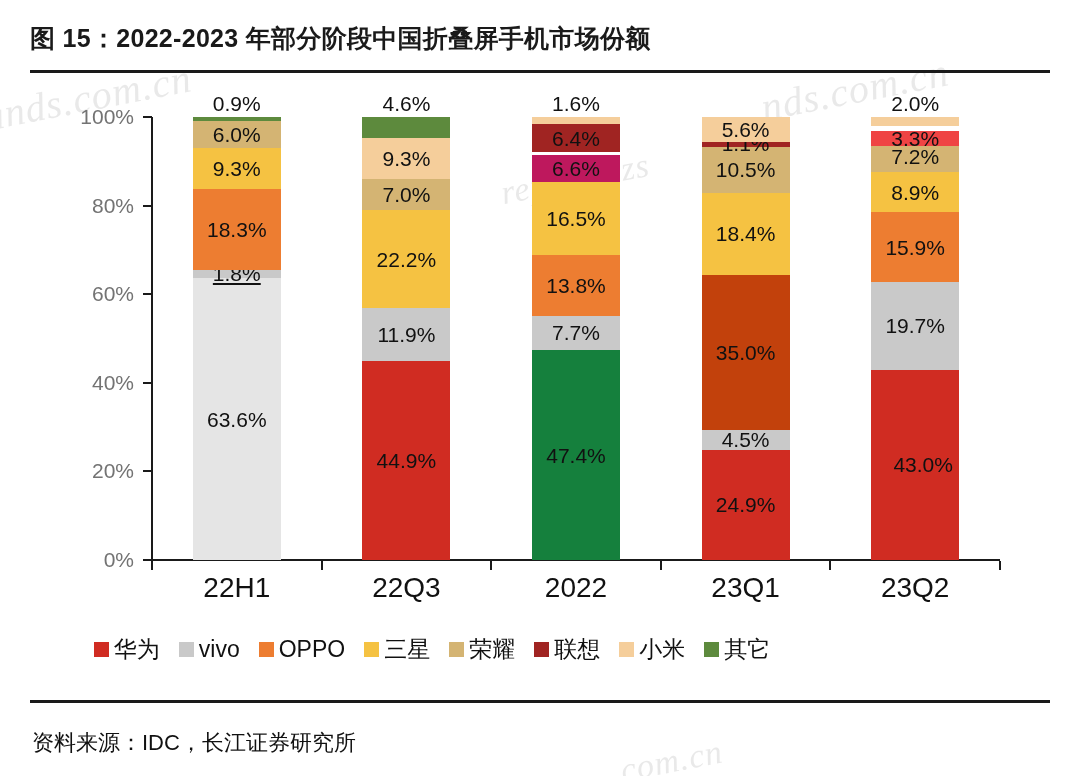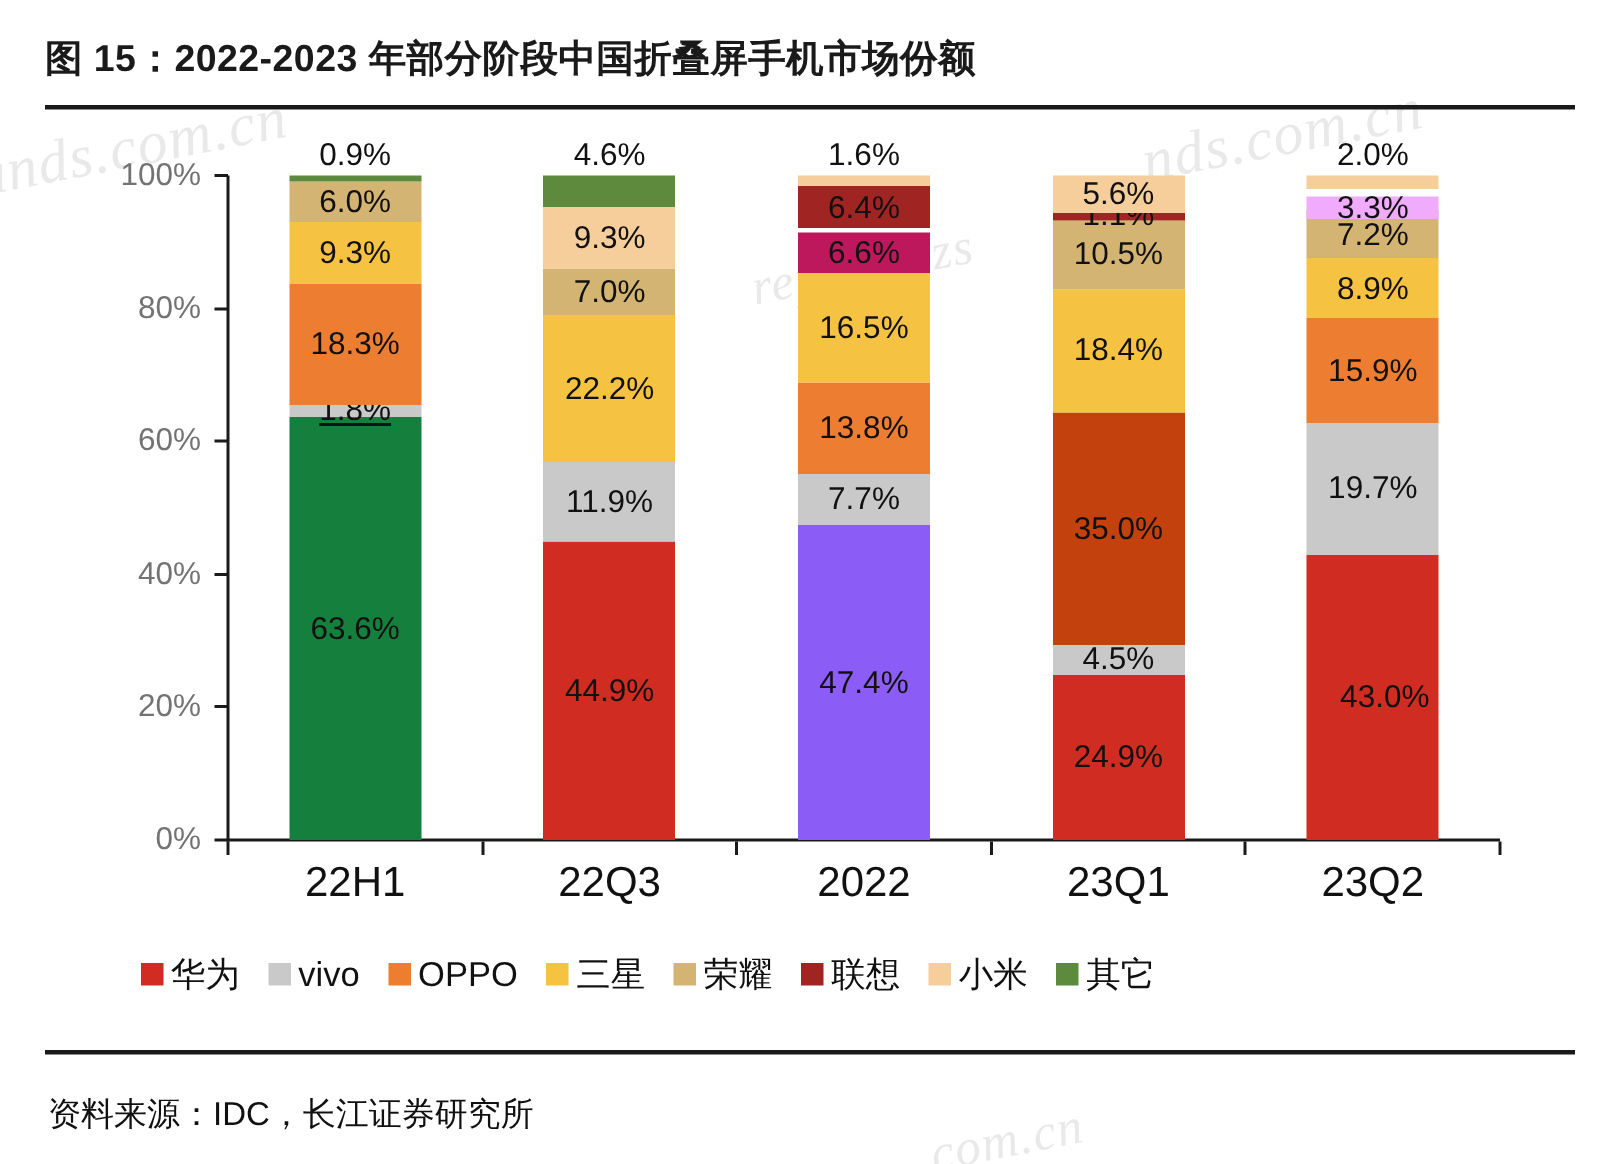--- a/index.html
+++ b/index.html
@@ -198,21 +198,21 @@
         <div class="xtick-mark" style="left: 829.4px;"></div>
         <div class="xtick-mark" style="left: 999px;"></div>
         <div class="xlab" style="left: 236.8px;">22H1</div>
         <div class="xlab" style="left: 406.4px;">22Q3</div>
         <div class="xlab" style="left: 576px;">2022</div>
         <div class="xlab" style="left: 745.6px;">23Q1</div>
         <div class="xlab" style="left: 915.2px;">23Q2</div>
       </div>
     <div class="plot" id="plot">
         <div class="bar" style="left: 40.8px; width: 88px; height: 443px;">
-          <div class="seg" style="bottom: 0px; height: 281.748px; background: #15803d;">
+          <div class="seg" style="bottom: 0px; height: 281.748px; background: #e5e5e5;">
             <span class="seg-label">63.6%</span>
           </div>
           <div class="seg" style="bottom: 281.748px; height: 7.974px; background: rgb(201, 201, 201);">
             <span class="seg-label" style="position: absolute; left: 50%; transform: translateX(-50%); top: -7.013px; text-decoration: underline;">1.8%</span>
           </div>
           <div class="seg" style="bottom: 289.722px; height: 81.069px; background: rgb(237, 125, 49);">
             <span class="seg-label">18.3%</span>
           </div>
           <div class="seg" style="bottom: 370.791px; height: 41.199px; background: rgb(245, 194, 66);">
             <span class="seg-label">9.3%</span>
@@ -238,21 +238,21 @@
             <span class="seg-label">7.0%</span>
           </div>
           <div class="seg" style="bottom: 380.98px; height: 41.199px; background: rgb(245, 206, 155);">
             <span class="seg-label">9.3%</span>
           </div>
           <div class="seg" style="bottom: 422.179px; height: 20.378px; background: rgb(93, 138, 61);">
             <span class="seg-label outside">4.6%</span>
           </div>
         </div>
         <div class="bar" style="left: 380px; width: 88px; height: 443px;">
-          <div class="seg" style="bottom: 0px; height: 209.982px; background: #8b5cf6;">
+          <div class="seg" style="bottom: 0px; height: 209.982px; background: #15803d;">
             <span class="seg-label">47.4%</span>
           </div>
           <div class="seg" style="bottom: 209.982px; height: 34.111px; background: rgb(201, 201, 201);">
             <span class="seg-label">7.7%</span>
           </div>
           <div class="seg" style="bottom: 244.093px; height: 61.134px; background: rgb(237, 125, 49);">
             <span class="seg-label">13.8%</span>
           </div>
           <div class="seg" style="bottom: 305.227px; height: 73.095px; background: rgb(245, 194, 66);">
             <span class="seg-label">16.5%</span>
@@ -299,21 +299,21 @@
           </div>
           <div class="seg" style="bottom: 277.761px; height: 70.437px; background: rgb(237, 125, 49);">
             <span class="seg-label">15.9%</span>
           </div>
           <div class="seg" style="bottom: 348.198px; height: 39.427px; background: rgb(245, 194, 66);">
             <span class="seg-label">8.9%</span>
           </div>
           <div class="seg" style="bottom: 387.625px; height: 31.896px; background: rgb(212, 180, 115);">
             <span class="seg-label">7.2%</span>
           </div>
-          <div class="seg" style="bottom: 414px; height: 14.619px; background: #f0abfc;">
+          <div class="seg" style="bottom: 414px; height: 14.619px; background: #ef4444;">
             <span class="seg-label" style="position: absolute; left: 50%; transform: translateX(-50%); top: -3.6905px;">3.3%</span>
           </div>
           <div class="seg" style="bottom: 434.14px; height: 8.86px; background: rgb(245, 206, 155);">
             <span class="seg-label outside">2.0%</span>
           </div>
         </div>
       </div>
   </div>
 
   <div class="legend" id="legend">

